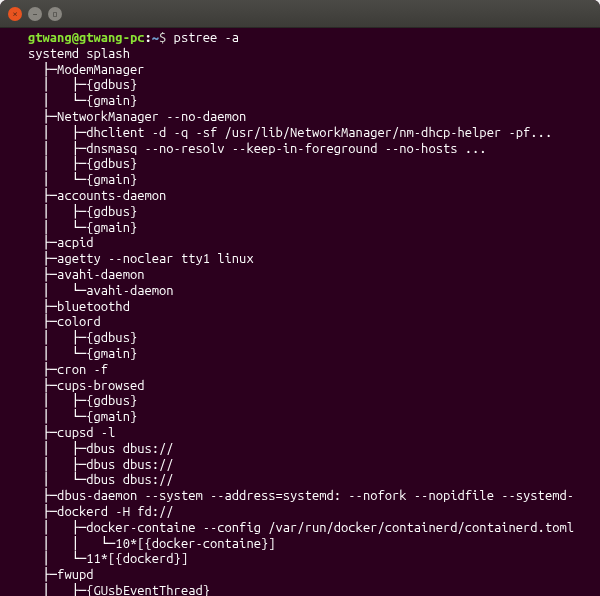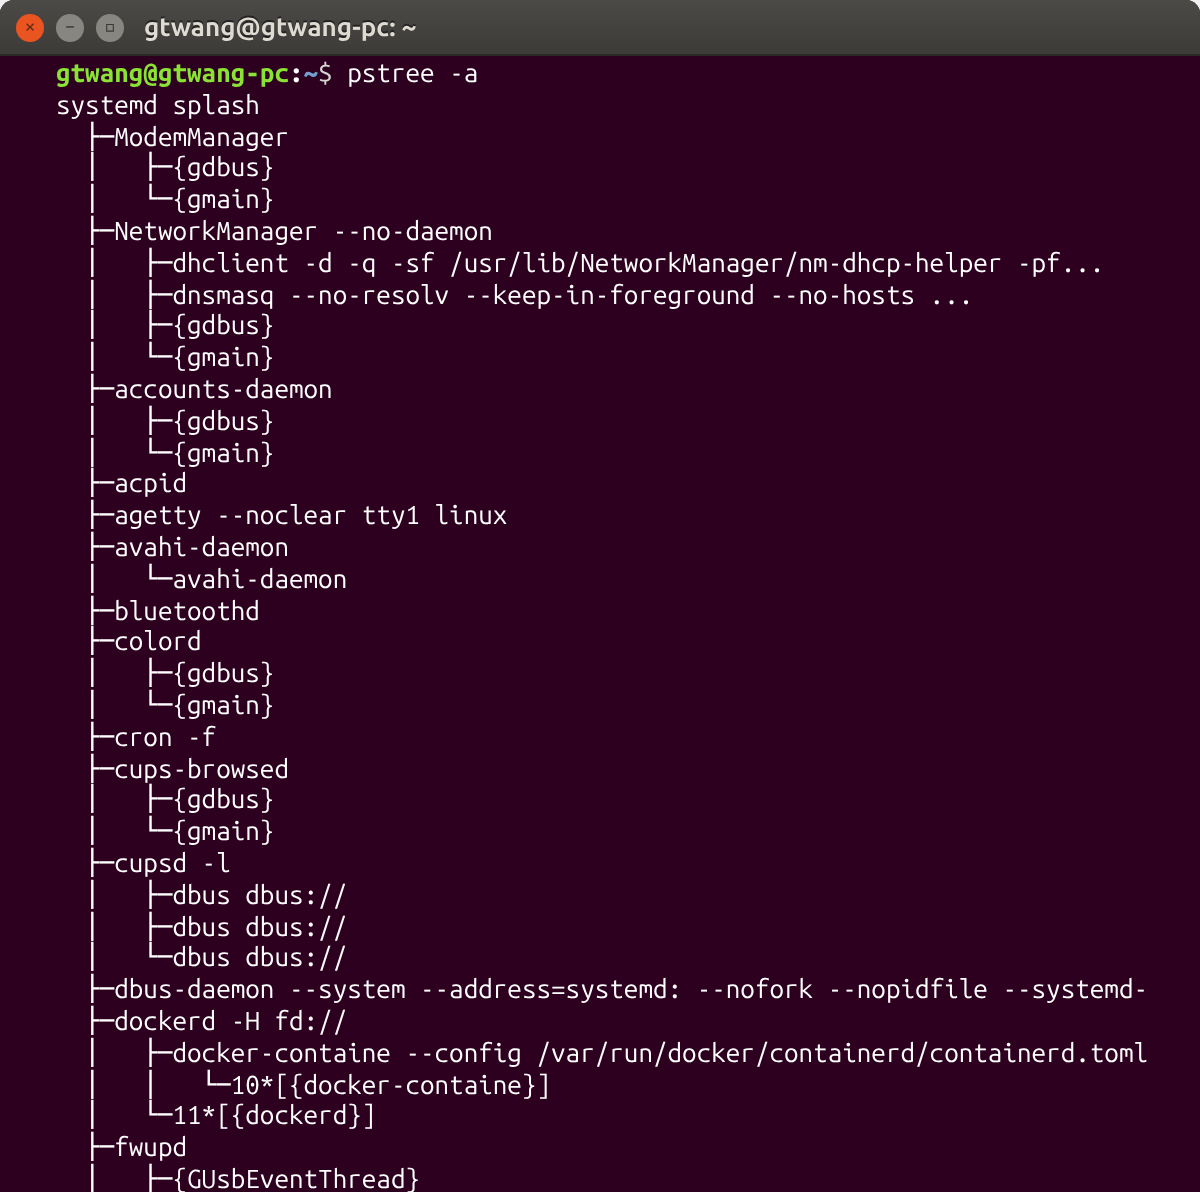--- a/index.html
+++ b/index.html
@@ -79,21 +79,20 @@
       <div class="win-btn btn-close">
           <span>×</span>
         </div>
       <div class="win-btn btn-min">
           <span>–</span>
         </div>
       <div class="win-btn btn-max">
           <span>▫</span>
         </div>
     </div>
-    <div class="title">gtwang@gtwang-pc: ~</div>
   </div>
   <div class="terminal"><span class="prompt-user">gtwang@gtwang-pc</span><span class="prompt-colon">:</span><span class="prompt-path">~</span><span class="prompt-dollar">$ </span><span>pstree -a</span>
 <span class="tree" id="tree-output">systemd splash
   ├─ModemManager
   │   ├─{gdbus}
   │   └─{gmain}
   ├─NetworkManager --no-daemon
   │   ├─dhclient -d -q -sf /usr/lib/NetworkManager/nm-dhcp-helper -pf...
   │   ├─dnsmasq --no-resolv --keep-in-foreground --no-hosts ...
   │   ├─{gdbus}

